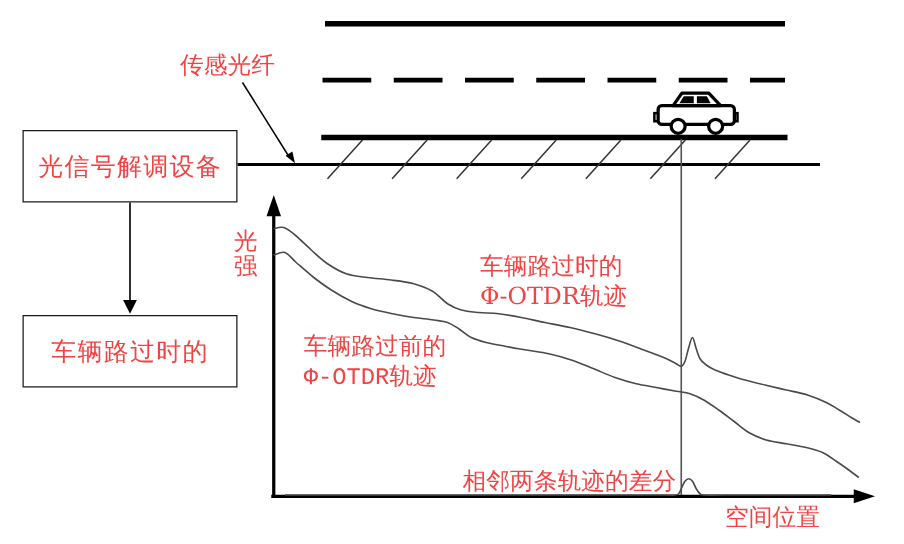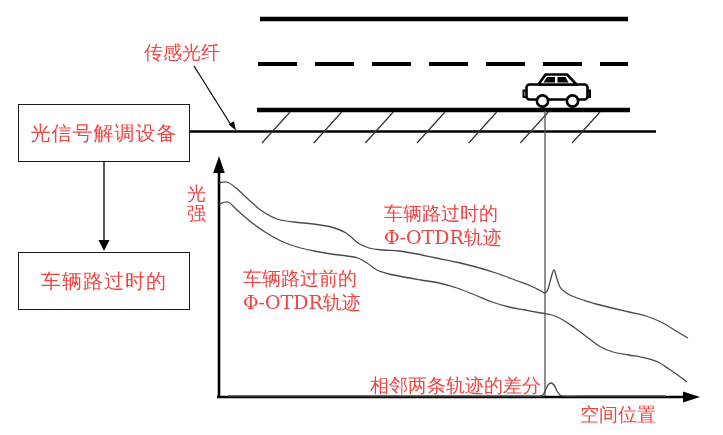--- a/index.html
+++ b/index.html
@@ -89,21 +89,21 @@
     <span>车辆路过时的</span>
   </div>
 
   <div class="lbl vert" style="left:187px;top:183px;">光强</div>
 
   <div class="lbl" style="left:384px;top:201px;">
     <div>车辆路过时的</div>
     <div>Φ-OTDR轨迹</div>
   </div>
 
-  <div class="lbl" style="left:243px;top:266px;">
+  <div class="lbl" style="left:243px;top:266px;font-family:Liberation Mono, monospace;">
     <div>车辆路过前的</div>
     <div>Φ-OTDR轨迹</div>
   </div>
 
   <div class="lbl" style="left:370px;top:373px;">相邻两条轨迹的差分</div>
 
   <div class="lbl" style="left:580px;top:402px;">空间位置</div>
 </div>
 
 </body></html>

